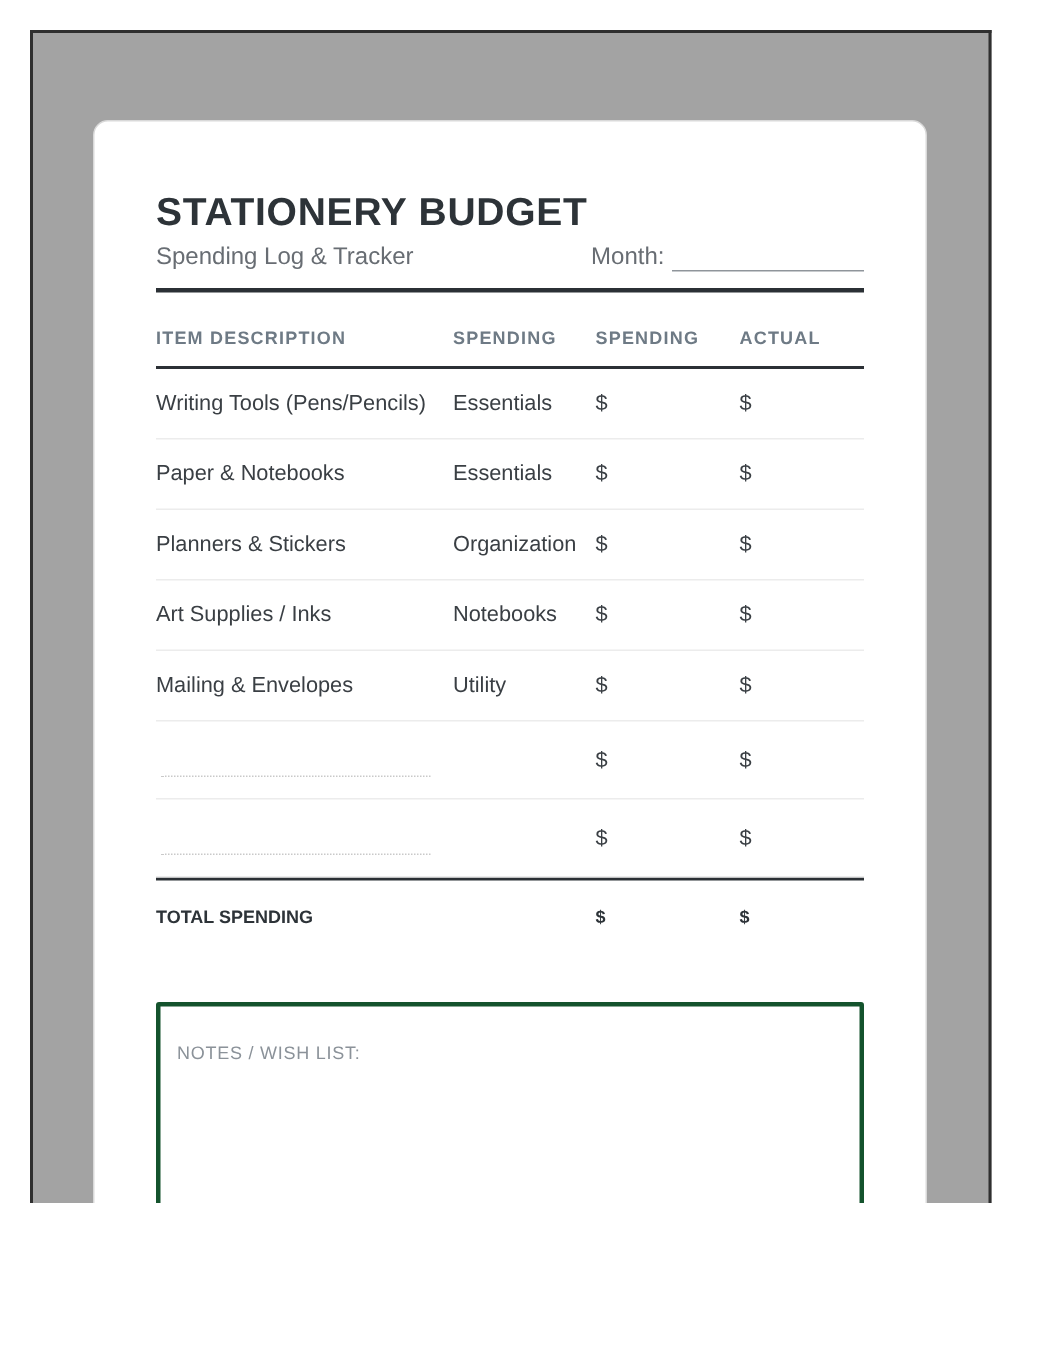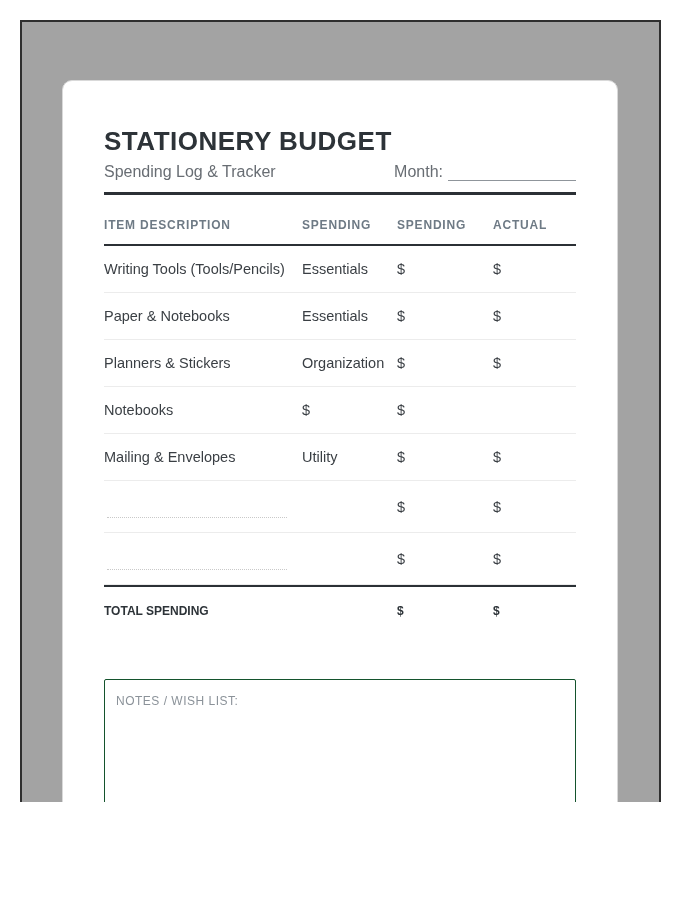--- a/index.html
+++ b/index.html
@@ -96,25 +96,25 @@
   }
   .total-rule { height: 2px; background: #2b3035; }
   .total-row {
     height: 48px;
     font-size: 12px;
     font-weight: bold;
     color: #2d3338;
   }
   
   .notes-box {
-    margin-top: 44px;
-    border: 1px solid #14532d;
+    margin-top: 33px;
+    border: 3px solid #14532d;
     border-radius: 2px;
     height: 150px;
-    padding: 14px 11px;
+    padding: 24px 11px;
   }
   .notes-label {
     font-size: 12px;
     color: #8b9299;
     letter-spacing: 0.5px;
   }
 </style>
 </head>
 <body>
 
@@ -136,41 +136,42 @@
     <div class="budget-table">
 
       <div class="trow thead">
         <span>ITEM DESCRIPTION</span>
         <span>SPENDING</span>
         <span>SPENDING</span>
         <span>ACTUAL</span>
       </div>
 
       <div class="trow data-row">
-        <span>Writing Tools (Tools/Pencils)</span>
+        <span>Writing Tools (Pens/Pencils)</span>
         <span>Essentials</span>
         <span>$</span>
         <span>$</span>
       </div>
 
       <div class="trow data-row">
         <span>Paper &amp; Notebooks</span>
         <span>Essentials</span>
         <span>$</span>
         <span>$</span>
       </div>
 
       <div class="trow data-row">
         <span>Planners &amp; Stickers</span>
         <span>Organization</span>
         <span>$</span>
         <span>$</span>
       </div>
 
       <div class="trow data-row">
+        <span>Art Supplies / Inks</span>
         <span>Notebooks</span>
         <span>$</span>
         <span>$</span>
       </div>
 
       <div class="trow data-row">
         <span>Mailing &amp; Envelopes</span>
         <span>Utility</span>
         <span>$</span>
         <span>$</span>

